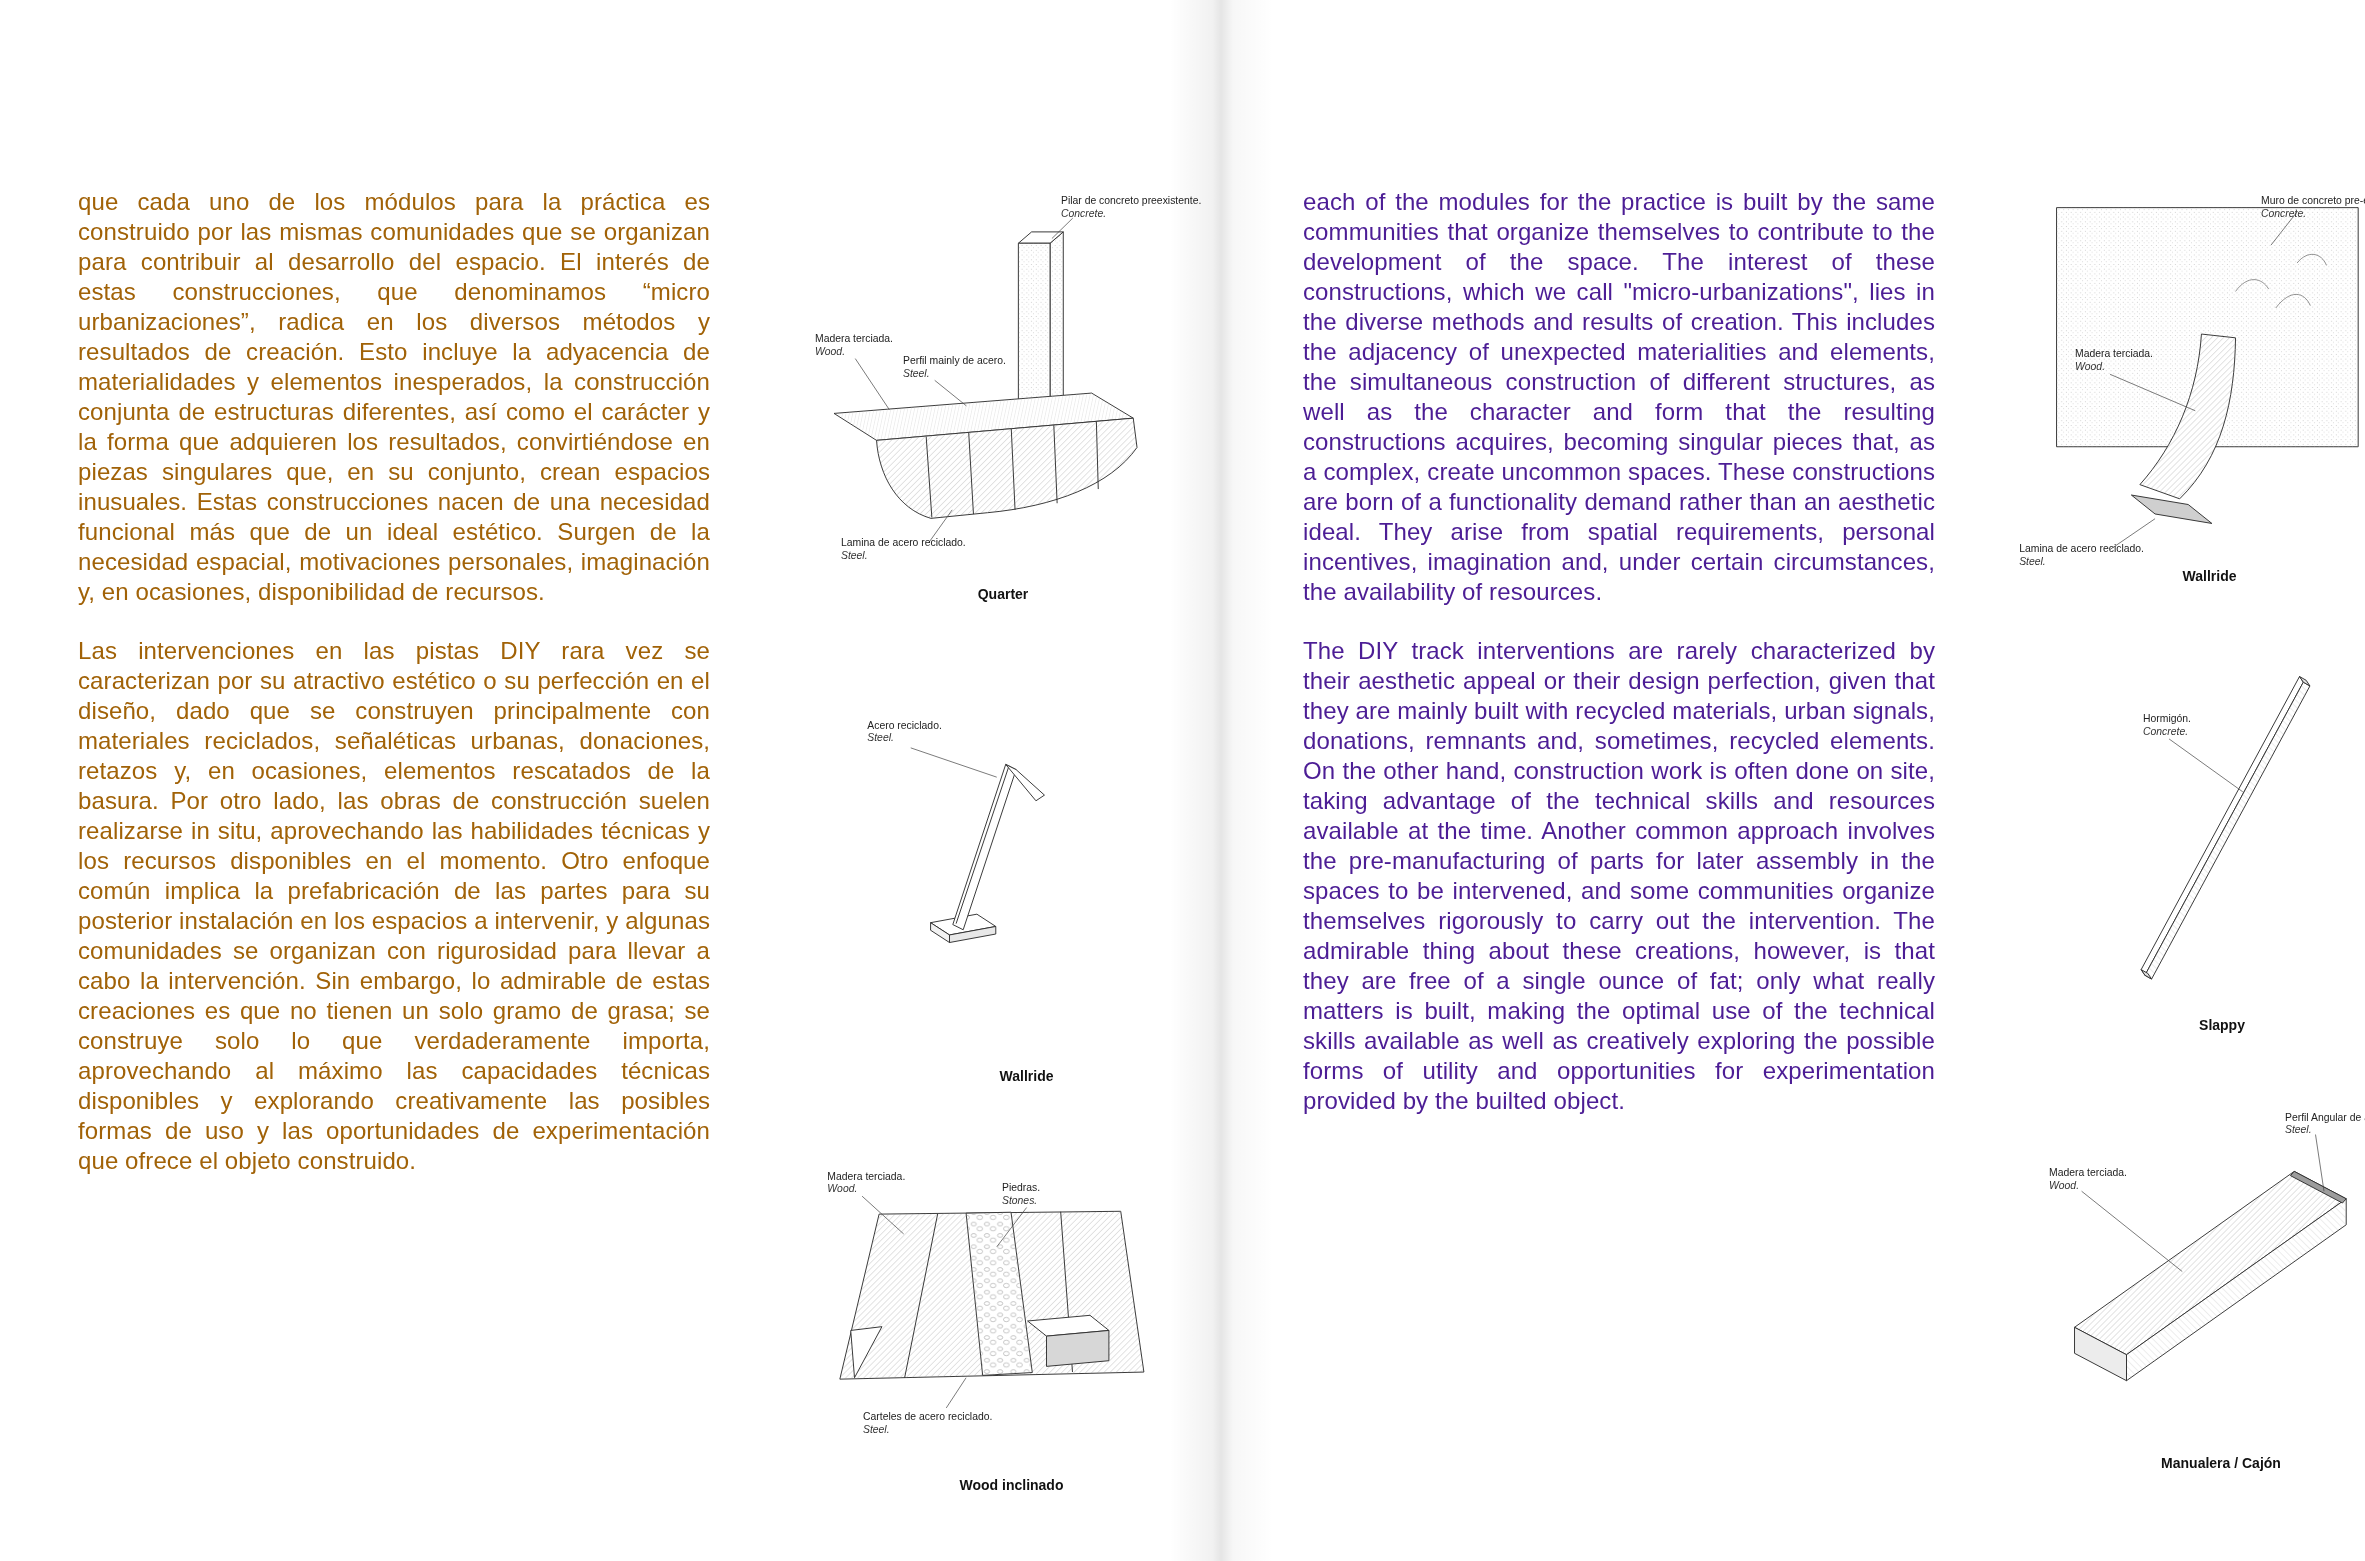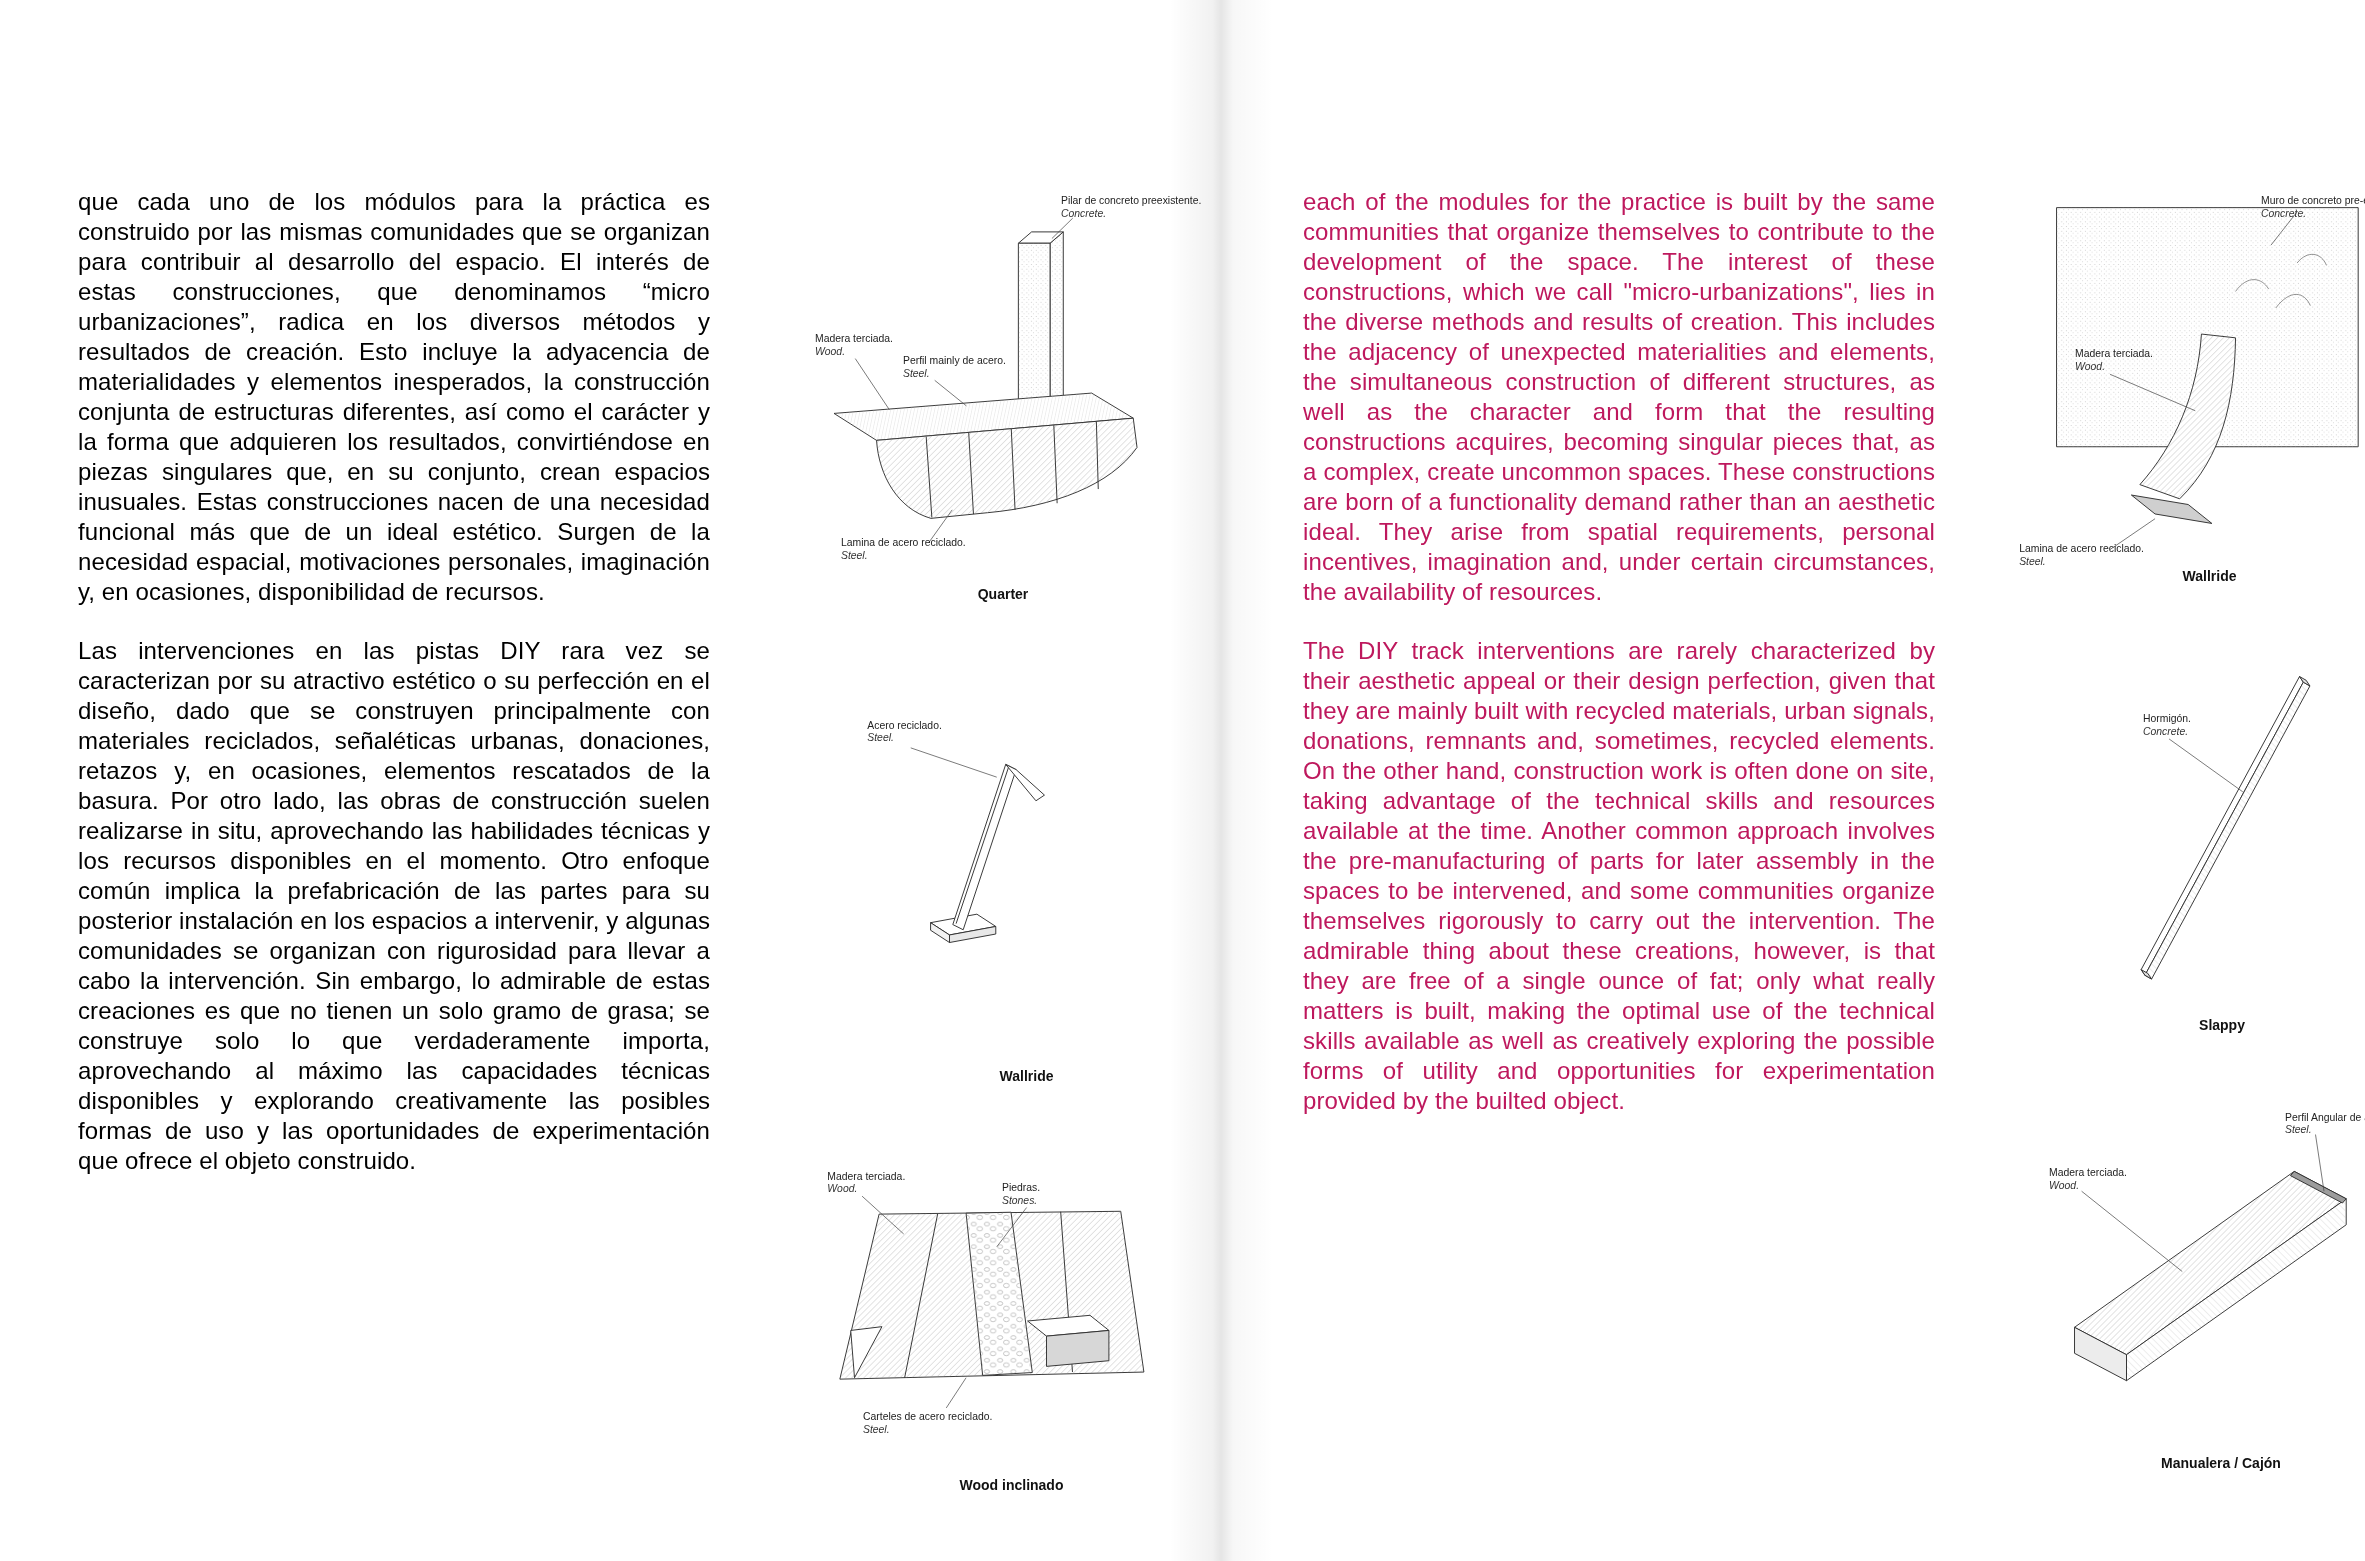--- a/index.html
+++ b/index.html
@@ -9,22 +9,22 @@
     font-family:"Liberation Sans","DejaVu Sans",sans-serif;
   }
   .spine{
     position:absolute;left:1169px;top:0;width:104px;height:1561px;
     background:linear-gradient(90deg, rgba(0,0,0,0) 0%, rgba(0,0,0,0.055) 42%, rgba(0,0,0,0.10) 50%, rgba(0,0,0,0.03) 62%, rgba(0,0,0,0) 100%);
     pointer-events:none;
   }
   .text-col{position:absolute;top:187px;width:632px;text-align:justify}
   .text-col-left{left:78px}
   .text-col-right{left:1303px}
-  .para{margin:0 0 29px 0;font-size:24px;line-height:30px;color:#000000;letter-spacing:0.1px;text-align:justify}
-  .text-col-right .para{color:#be185d}
+  .para{margin:0 0 29px 0;font-size:24px;line-height:30px;color:#a16207;letter-spacing:0.1px;text-align:justify}
+  .text-col-right .para{color:#4c1d95}
   .fig{position:absolute;margin:12px;padding:0}
   .fig svg{position:absolute;left:0;top:0}
   .fig-label{position:absolute;font-size:10.4px;line-height:12.8px;color:#222;white-space:nowrap}
   .fig-label .l1{display:block}
   .fig-label .l2{display:block;font-style:italic;color:#333}
   .fig-caption{position:absolute;left:0;width:100%;text-align:center;font-weight:700;font-size:14px;color:#111}
 </style>
 </head>
 <body>
 

